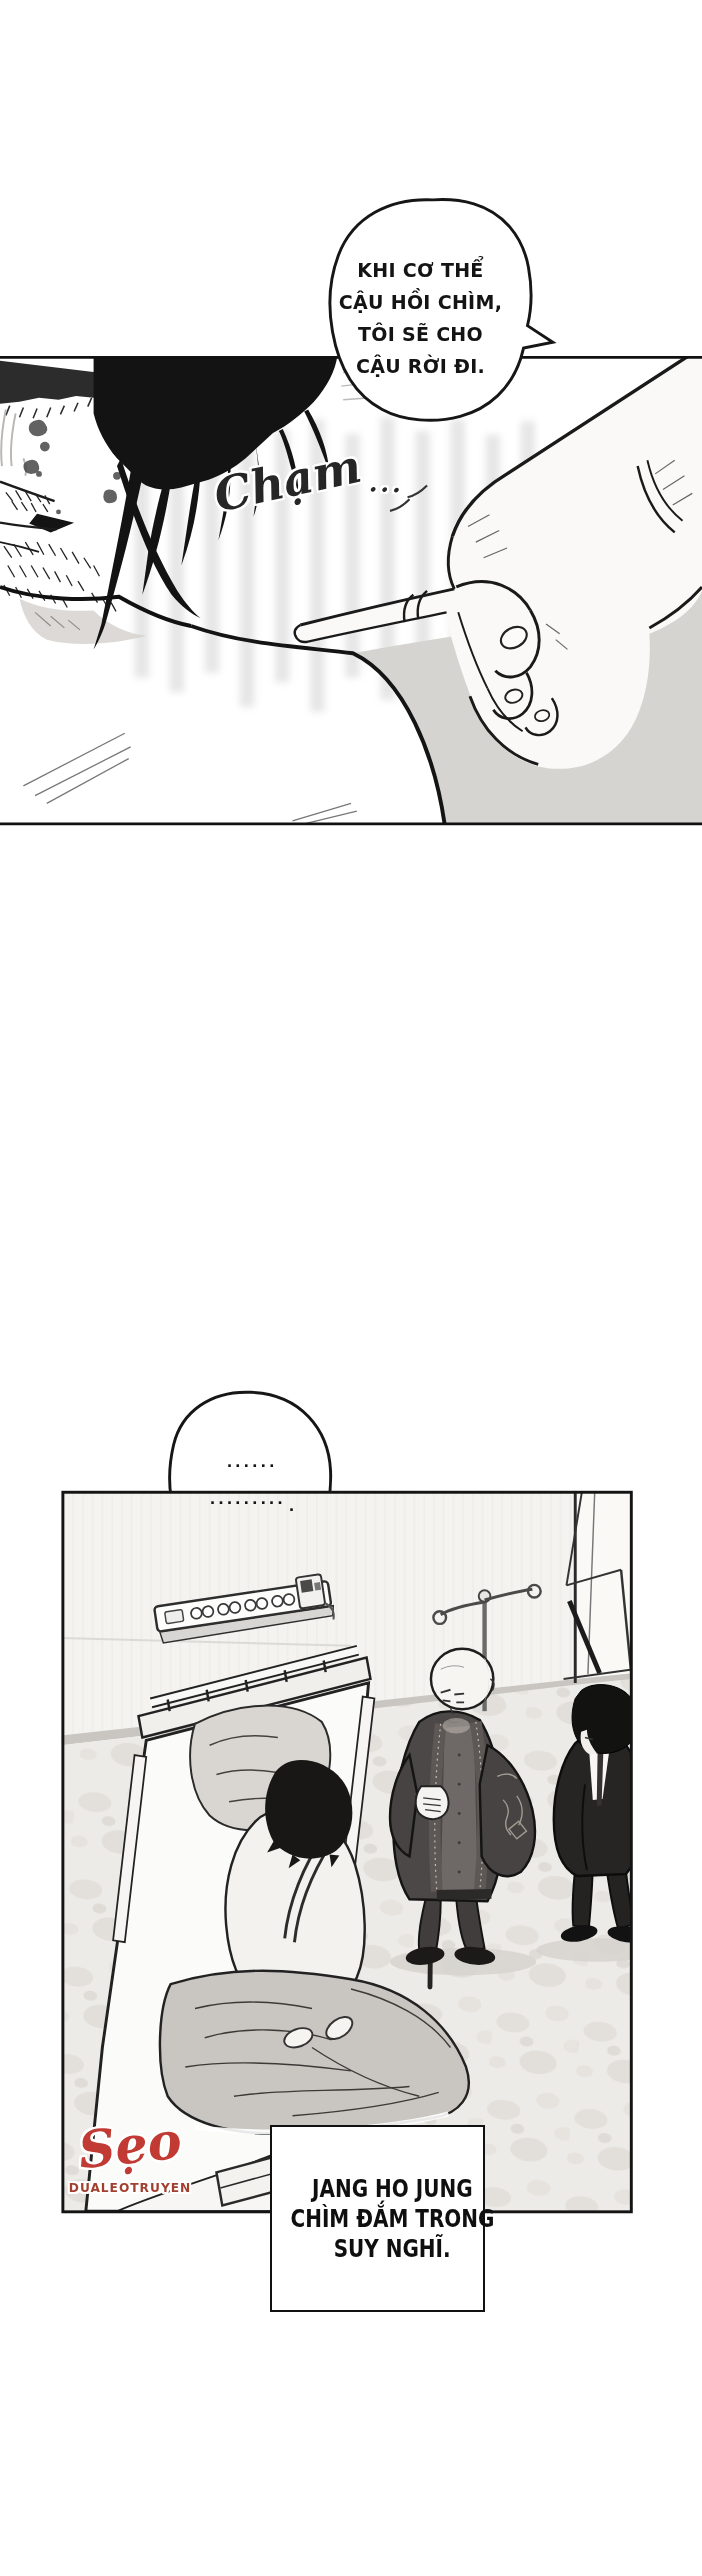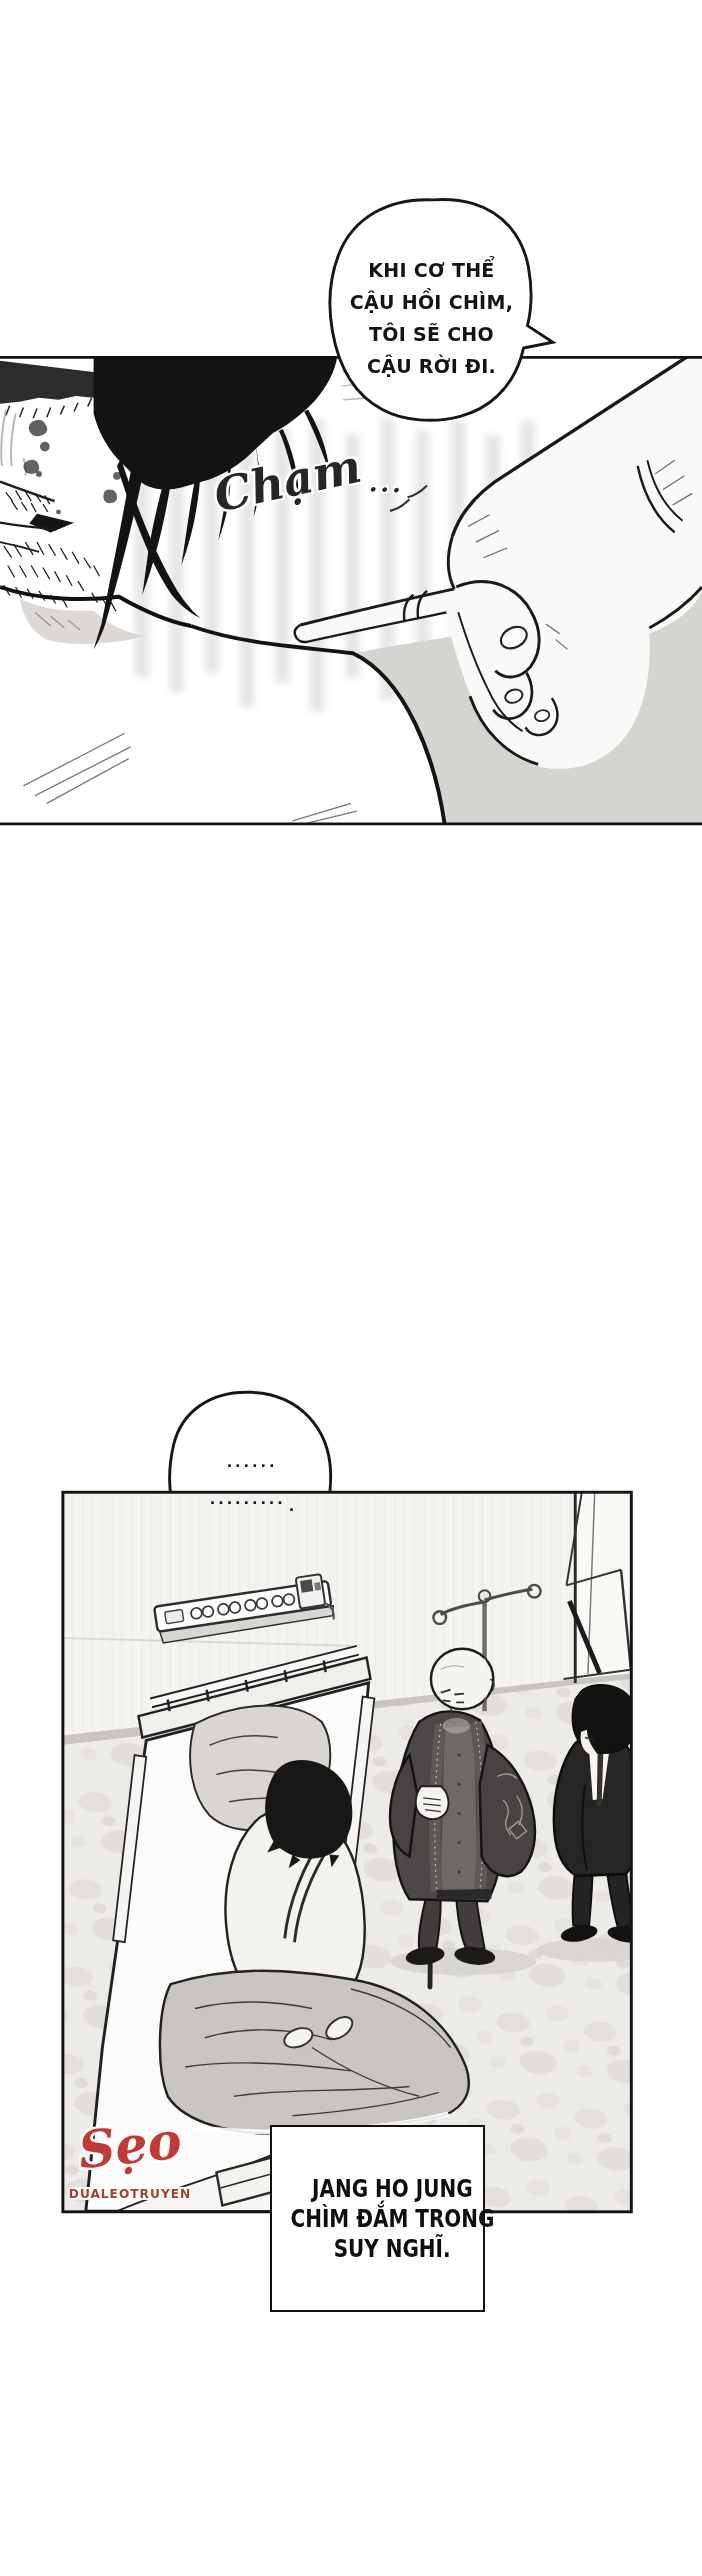--- a/index.html
+++ b/index.html
@@ -2,39 +2,39 @@
 <html><head>
 <meta charset="utf-8">
 <style>
   html,body{margin:0;padding:0;background:#fff;}
   .page{position:relative;width:702px;height:2576px;background:#ffffff;overflow:hidden;
         font-family:"DejaVu Sans",sans-serif;}
   .page svg.art{position:absolute;left:0;top:0;}
   .overlay{position:absolute;z-index:5;}
   .outline-white{text-shadow:-2px -2px 0 #fff,2px -2px 0 #fff,-2px 2px 0 #fff,2px 2px 0 #fff,
                  -2px 0 0 #fff,2px 0 0 #fff,0 -2px 0 #fff,0 2px 0 #fff;}
-  .bubble1-text{left:339px;top:254px;width:185px;text-align:center;
+  .bubble1-text{left:328px;top:254px;width:185px;text-align:center;
                 font-weight:bold;font-size:19px;line-height:32px;color:#141414;letter-spacing:0.3px;}
   .sfx{left:213px;top:450px;transform:rotate(-12deg);font-family:"DejaVu Serif",serif;
        font-style:italic;font-weight:bold;font-size:46px;color:#262626;white-space:nowrap;}
   .sfx .sfx-dots{display:inline-block;font-size:25px;letter-spacing:2.9px;
                  transform:translate(3.9px,15.6px) rotate(14deg);}
   .bubble2-text{left:181px;top:1443px;width:142px;text-align:center;color:#141414;
                 font-weight:bold;font-size:14.6px;letter-spacing:2.9px;line-height:37px;}
   .bubble2-text .low-dot{display:inline-block;transform:translate(2.9px,6.8px);}
   .caption-box{left:270px;top:2125px;width:215px;height:187px;background:#ffffff;
                border:2.9px solid #111;box-sizing:border-box;display:flex;flex-direction:column;
                justify-content:center;align-items:center;padding-left:30px;}
   .caption-box .cap-line{font-weight:bold;font-size:25px;line-height:30px;color:#0f0f0f;
                transform:scaleX(0.8);white-space:nowrap;letter-spacing:0;}
   .watermark{left:57px;top:2118px;width:146px;text-align:center;}
   .watermark .wm-name{display:block;font-family:"DejaVu Serif",serif;font-style:italic;
                font-weight:bold;font-size:51px;line-height:55px;color:#c13a33;
                transform:rotate(-6deg);}
-  .watermark .wm-site{display:block;margin-top:14px;font-weight:bold;font-size:12.2px;
+  .watermark .wm-site{display:block;margin-top:8px;font-weight:bold;font-size:12.2px;
                letter-spacing:1px;color:#a23f2e;}
 </style>
 </head>
 <body>
 
 <div class="page">
 
 <svg class="art" width="702" height="2576" viewBox="0 0 720 2642" xmlns="http://www.w3.org/2000/svg">
   <defs>
     <clipPath id="clip1">

